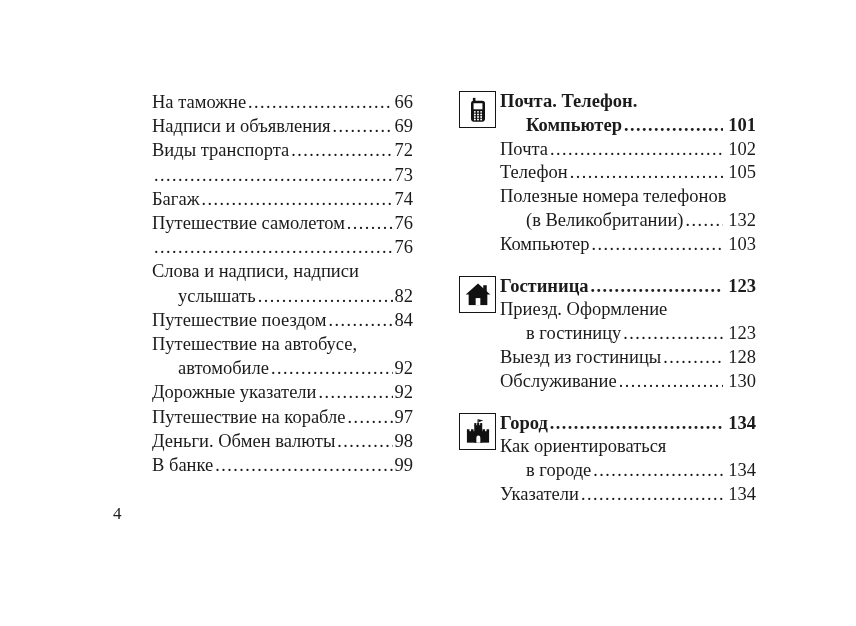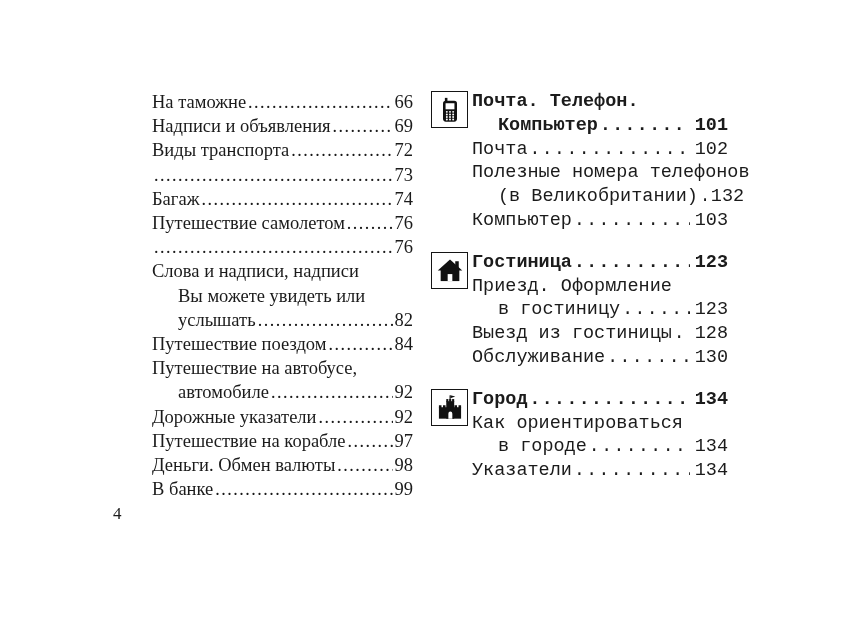--- a/index.html
+++ b/index.html
@@ -3,21 +3,21 @@
 <meta charset="utf-8">
 <style>
   html,body{margin:0;padding:0;}
   body{
     width:856px;height:626px;background:#ffffff;
     font-family:"Liberation Serif", serif;color:#1b1b1b;
     position:relative;overflow:hidden;
   }
   .col-left{position:absolute;left:152px;top:90px;width:261px;}
   .col-left .row{line-height:24.2px;font-size:18.5px;}
-  .col-right{position:absolute;left:431px;top:90px;width:297px;font-family:Liberation Mono, monospace;}
+  .col-right{position:absolute;left:459px;top:90px;width:297px;}
   .col-right .row{line-height:23.8px;font-size:18.5px;}
   .section{display:flex;margin-bottom:18px;}
   .icon-box{
     width:37px;height:37px;flex:0 0 37px;box-sizing:border-box;
     border:1.5px solid #151515;margin-top:1px;
     display:flex;align-items:center;justify-content:center;background:#fff;
   }
   .icon-box svg{display:block;}
   .lines{flex:1;margin-left:4px;min-width:0;}
   .row{display:flex;align-items:flex-start;}
@@ -68,23 +68,20 @@
       <span class="t">Путешествие самолетом</span>
       <span class="leader"></span>
       <span class="pg">76</span>
     </div>
   <div class="row">
       <span class="leader"></span>
       <span class="pg">76</span>
     </div>
   <div class="row">
       <span class="t">Слова и надписи, надписи</span>
-    </div>
-  <div class="row indent">
-      <span class="t">Вы можете увидеть или</span>
     </div>
   <div class="row indent">
       <span class="t">услышать</span>
       <span class="leader"></span>
       <span class="pg">82</span>
     </div>
   <div class="row">
       <span class="t">Путешествие поездом</span>
       <span class="leader"></span>
       <span class="pg">84</span>
@@ -151,20 +148,25 @@
           <span class="t">Компьютер</span>
           <span class="leader"></span>
           <span class="pg">101</span>
         </div>
       <div class="row">
           <span class="t">Почта</span>
           <span class="leader"></span>
           <span class="pg">102</span>
         </div>
       <div class="row">
+          <span class="t">Телефон</span>
+          <span class="leader"></span>
+          <span class="pg">105</span>
+        </div>
+      <div class="row">
           <span class="t">Полезные номера телефонов</span>
         </div>
       <div class="row indent">
           <span class="t">(в Великобритании)</span>
           <span class="leader"></span>
           <span class="pg">132</span>
         </div>
       <div class="row">
           <span class="t">Компьютер</span>
           <span class="leader"></span>

